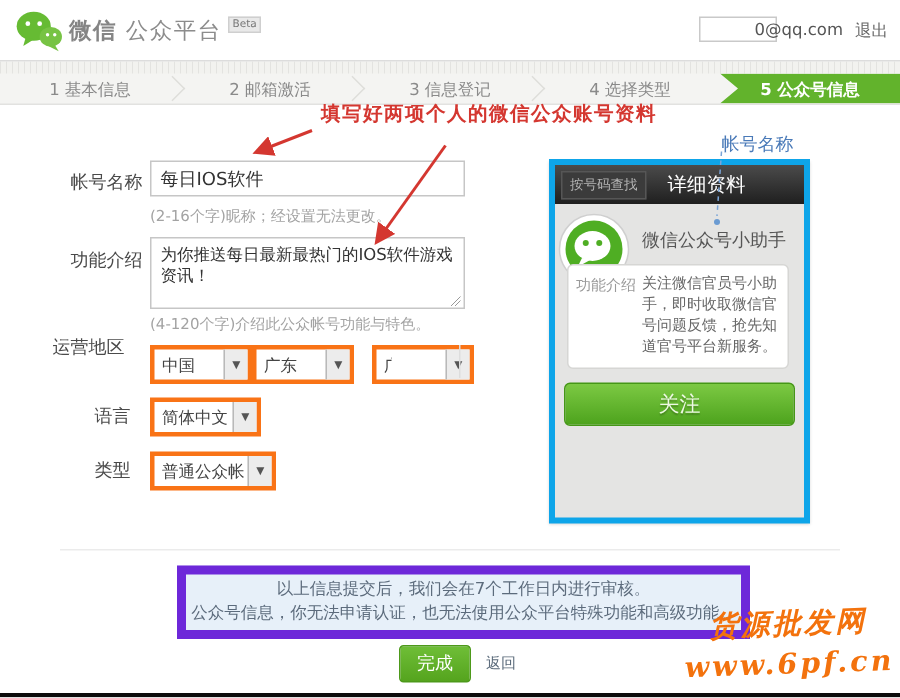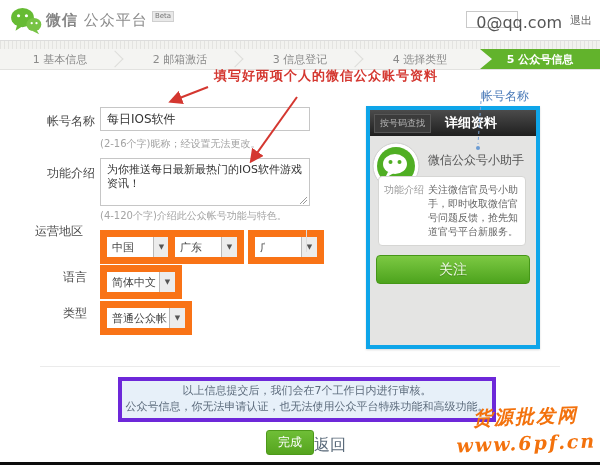--- a/index.html
+++ b/index.html
@@ -6,21 +6,21 @@
   #page{position:relative;width:600px;height:465px;background:#fff;overflow:hidden;
         font-family:"DejaVu Sans","Liberation Sans",sans-serif;}
   
   .header{position:absolute;top:0;left:0;right:0;height:40px;background:#fff;}
   .logo-icon{position:absolute;left:10px;top:7px;width:32px;height:28px;}
   .brand{position:absolute;left:46px;top:11px;font-size:15px;color:#8c8c8c;letter-spacing:1px;}
   .brand b{font-weight:bold;color:#858585;}
   .brand-badge{position:absolute;left:152px;top:11px;font-size:7px;color:#777;
                background:#e9e9e9;border:1px solid #cfcfcf;padding:0 2px;line-height:9px;}
   .masked-box{position:absolute;right:82px;top:11px;width:50px;height:15px;background:#fff;border:1px solid #c9c9c9;}
-  .acct-email{position:absolute;right:38px;top:13px;font-size:16px;color:#555;}
+  .acct-email{position:absolute;right:38px;top:13px;font-size:11px;color:#555;}
   .logout{position:absolute;right:8px;top:13px;font-size:11px;color:#666;cursor:pointer;}
   
   .stripes{position:absolute;top:40px;left:0;right:0;height:9px;
            background:repeating-linear-gradient(90deg,#e3e3e0 0 1px,#f2f2ef 1px 4px);
            border-top:1px solid #dcdcdc;}
   .steps{position:absolute;top:49px;left:0;right:0;height:20px;background:#f4f4f2;
          border-bottom:1px solid #e2e2e0;display:flex;}
   .step{position:relative;flex:1;display:flex;align-items:center;justify-content:center;
         font-size:11px;color:#8a8a8a;cursor:pointer;}
   .step:not(.active):not(:nth-child(4))::after{content:"";position:absolute;right:-1px;top:4px;
@@ -30,60 +30,60 @@
         clip-path:polygon(0 0,100% 0,100% 100%,0 100%,12px 50%);}
   
   .lbl{position:absolute;font-size:12px;color:#4a4a4a;}
   .txt-input{position:absolute;left:100px;top:107px;width:196px;height:22px;border:1px solid #c6c6c6;
              font-size:12px;color:#333;padding:0 6px;font-family:inherit;}
   .hint{position:absolute;left:100px;font-size:10px;color:#a3a3a3;}
   .txt-area{position:absolute;left:100px;top:158px;width:196px;height:38px;border:1px solid #c6c6c6;
             font-size:11px;color:#333;padding:4px 6px;resize:none;font-family:inherit;line-height:14px;}
   .resize-grip{position:absolute;left:300px;top:197px;width:7px;height:7px;
       background:linear-gradient(135deg,transparent 50%,#999 50%,#999 57%,transparent 57%,transparent 70%,#999 70%,#999 77%,transparent 77%);}
-  .sel{position:absolute;height:20px;border:7px solid #f97316;background:#fff;display:flex;
+  .sel{position:absolute;height:20px;border:3px solid #f97316;background:#fff;display:flex;
        align-items:center;cursor:pointer;}
   .sel .val{flex:1;font-size:11px;color:#444;padding-left:5px;white-space:nowrap;overflow:hidden;}
   .sel .arrow-btn{width:15px;height:100%;background:#ececec;border-left:1px solid #b9b9b9;
        display:flex;align-items:center;justify-content:center;font-size:7px;color:#555;}
   .vdivider{position:absolute;left:306px;top:230px;width:1px;height:22px;background:#ddd;}
   
   .annot{position:absolute;left:214px;top:67px;font-size:13px;font-weight:bold;color:#d43730;
          letter-spacing:1px;}
   .overlay{position:absolute;left:0;top:0;width:600px;height:465px;pointer-events:none;z-index:6;}
   
   .pv-pointer{position:absolute;left:481px;top:88px;font-size:12px;color:#4a7ab8;}
   .panel{position:absolute;left:366px;top:106px;width:166px;height:235px;background:#e4e4e3;
          border:4px solid #0ea5e9;box-shadow:0 1px 2px rgba(0,0,0,.15);}
   .panel-head{position:absolute;left:0;top:0;right:0;height:26px;
          background:linear-gradient(#4b4b4b,#1f1f1f);display:flex;align-items:center;}
   .tab-find{font-size:9px;color:#b5b5b5;background:#3b3b3b;border:1px solid #565656;
          margin-left:4px;padding:2px 5px;cursor:pointer;}
-  .tab-detail{font-size:13px;color:#fff;margin-left:14px;cursor:pointer;font-weight:bold;}
+  .tab-detail{font-size:13px;color:#fff;margin-left:14px;cursor:pointer;}
   .avatar{position:absolute;left:2px;top:32px;width:48px;height:48px;}
   .nick{position:absolute;left:58px;top:42px;font-size:12px;color:#555;}
   .intro-card{position:absolute;left:8px;top:66px;width:148px;min-height:48px;background:#fff;
          border:1px solid #d6d6d4;border-radius:4px;padding:6px 5px;box-sizing:border-box;
          display:flex;}
   .intro-lbl{width:44px;font-size:10px;color:#9a9a9a;flex:none;}
   .intro-txt{flex:1;font-size:10px;color:#666;line-height:14px;}
   .follow-btn{position:absolute;left:6px;top:145px;width:152px;height:27px;border-radius:4px;
          background:linear-gradient(#7cc943,#4da31d);border:1px solid #459717;color:#eef9e4;
          font-size:14px;display:flex;align-items:center;justify-content:center;cursor:pointer;
          text-shadow:0 1px 1px rgba(0,0,0,.25);}
   
   .divider{position:absolute;left:40px;top:366px;width:520px;height:1px;background:#ebebeb;}
   .notice{position:absolute;left:118px;top:377px;width:370px;background:#e7f0f9;
-          border:4px solid #6d28d9;text-align:center;font-size:11px;color:#5c6b7c;
+          border:6px solid #6d28d9;text-align:center;font-size:11px;color:#5c6b7c;
           line-height:16px;padding:2px 0 3px;}
   .submit-btn{position:absolute;left:266px;top:430px;width:46px;height:23px;border-radius:3px;
           background:linear-gradient(#6fbe37,#55a41e);border:1px solid #4d991a;color:#fff;
           font-size:12px;font-weight:normal;display:flex;align-items:center;justify-content:center;
           cursor:pointer;}
-  .back-link{position:absolute;left:314px;top:435px;font-size:16px;color:#5a6a7a;cursor:pointer;font-family:Liberation Serif, serif;}
+  .back-link{position:absolute;left:324px;top:435px;font-size:10px;color:#5a6a7a;cursor:pointer;font-family:Liberation Serif, serif;}
   .watermark{position:absolute;right:4px;bottom:8px;color:#f3720d;text-align:center;
           transform:rotate(-2deg);font:italic bold 19px "DejaVu Serif","Liberation Serif",serif;
           line-height:27px;letter-spacing:2px;}
   .bottom-line{position:absolute;left:0;right:0;bottom:0;height:3px;background:#0c0c0c;}
 </style>
 </head>
 <body>
 
 <div id="page">
 

